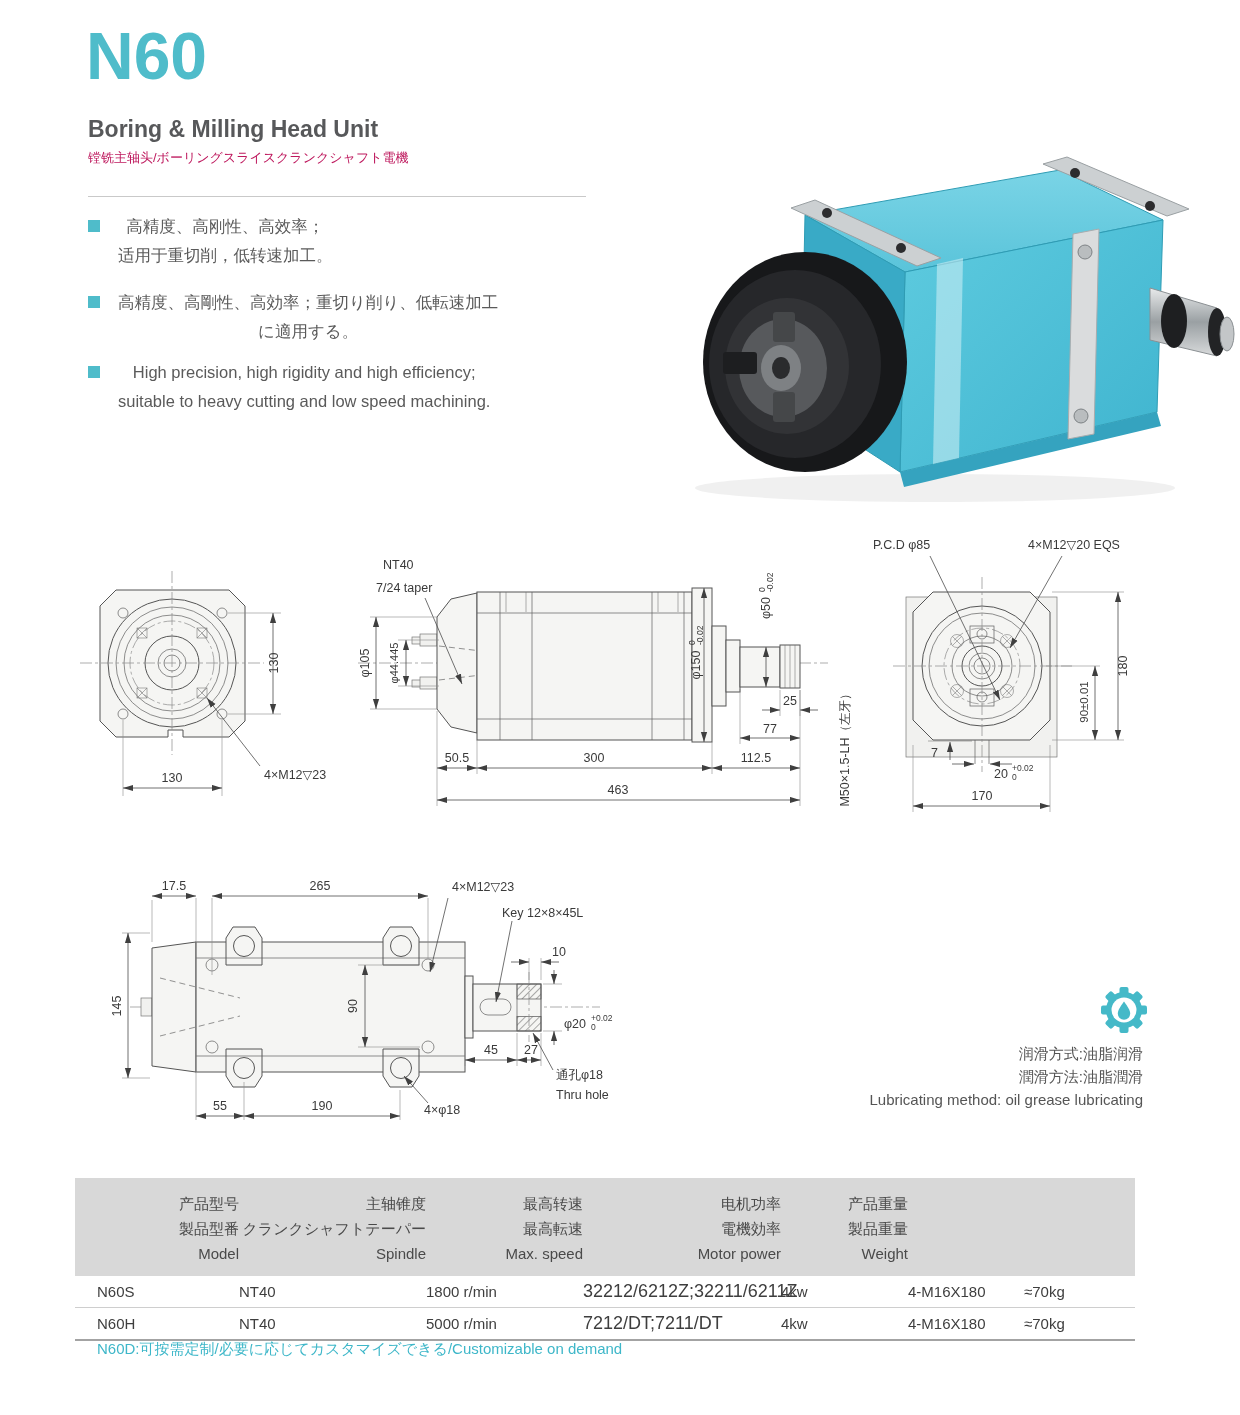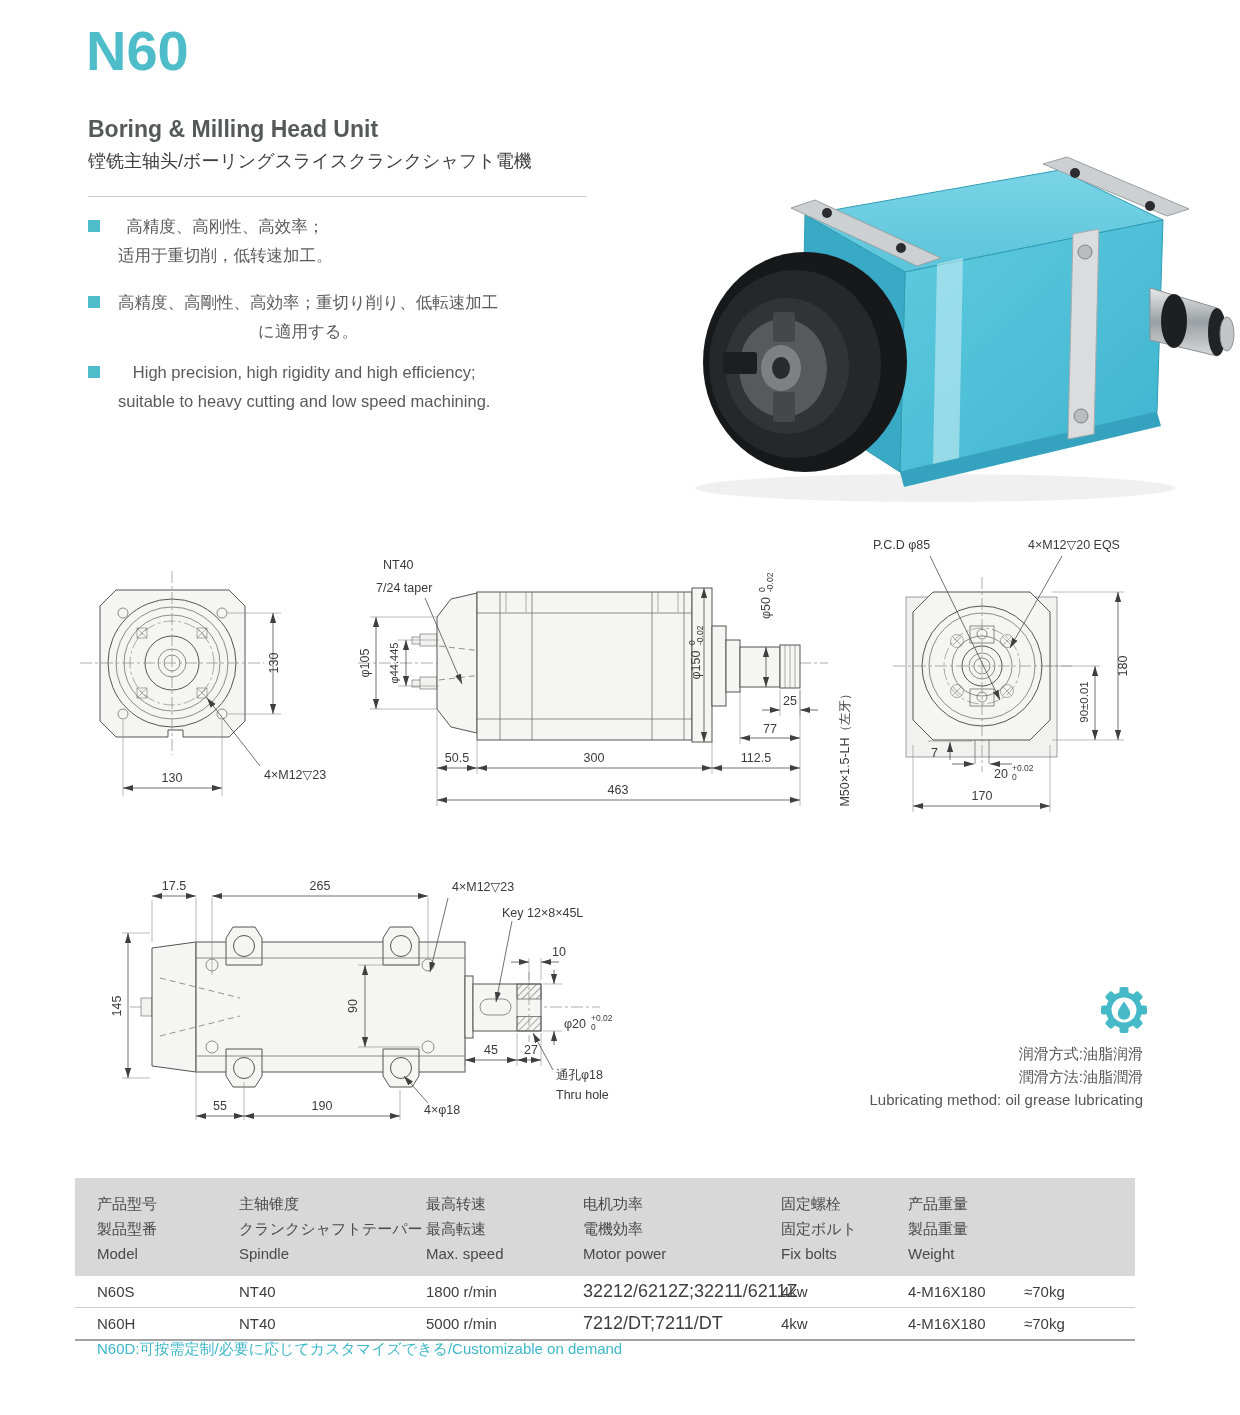--- a/index.html
+++ b/index.html
@@ -1,38 +1,38 @@
 <!DOCTYPE html>
 <html><head>
 <meta charset="utf-8">
 <style>
   html,body{margin:0;padding:0;background:#ffffff;}
   .page{position:relative;width:1240px;height:1415px;background:#fff;overflow:hidden;
         font-family:"Liberation Sans",sans-serif;color:#4a4a4a;}
   .abs{position:absolute;}
 
   
-  .model-title{left:86px;top:18px;font-size:56px;font-weight:bold;color:#4fbcca;letter-spacing:0;}
+  .model-title{left:86px;top:18px;font-size:66px;font-weight:bold;color:#4fbcca;letter-spacing:0;}
   .en-title{left:88px;top:116px;font-size:23px;font-weight:bold;color:#57585a;}
-  .cjk-title{left:88px;top:149px;font-size:18px;color:#404040;}
+  .cjk-title{left:88px;top:149px;font-size:13px;color:#be185d;}
   .divider{left:88px;top:196px;width:498px;height:0;border-top:1px solid #c9c9c9;}
 
   
   .feature{left:88px;font-size:16.5px;color:#5a5a5a;line-height:29px;}
   .bullet{position:absolute;left:0;top:8px;width:12px;height:12px;background:#4fbcca;}
   .feature .txt{margin-left:30px;text-align:center;}
 
   
   .lub{right:97px;top:1042px;text-align:right;font-size:15px;color:#555;line-height:23px;}
 
   
   .spec-table{left:75px;top:1178px;width:1060px;font-size:15px;color:#3e3e3e;}
   .thead{display:grid;grid-template-columns:164px 187px 157px 198px 127px 116px 111px;
          background:#d8d8d8;padding:13px 0 10px 0;color:#4a4a4a;}
-  .thead .hc{line-height:25px;}
+  .thead .hc{line-height:25px;text-align:right;}
   .row{display:grid;grid-template-columns:164px 187px 157px 198px 127px 116px 111px;
        align-items:center;height:31px;}
   .row1{border-bottom:1px solid #cecece;}
   .row2{border-bottom:2px solid #a3a3a3;}
   .c1{padding-left:22px;}
   .bearing-cell{font-size:18px;}
   .note{left:97px;top:1340px;font-size:15px;color:#3eb7c9;}
 
   
   svg text{font-family:"Liberation Sans",sans-serif;}
@@ -457,25 +457,20 @@
         <div>最高转速</div>
           <div>最高転速</div>
           <div>Max. speed</div>
       </div>
       <div class="hc">
         <div>电机功率</div>
           <div>電機効率</div>
           <div>Motor power</div>
       </div>
       <div class="hc">
-        <div>固定螺栓</div>
-          <div>固定ボルト</div>
-          <div>Fix bolts</div>
-      </div>
-      <div class="hc">
         <div>产品重量</div>
           <div>製品重量</div>
           <div>Weight</div>
       </div>
     </div>
     <div class="row row1">
       <div class="c1">N60S</div>
       <div>NT40</div>
       <div>1800 r/min</div>
       <div class="bearing-cell">32212/6212Z;32211/6211Z</div>

